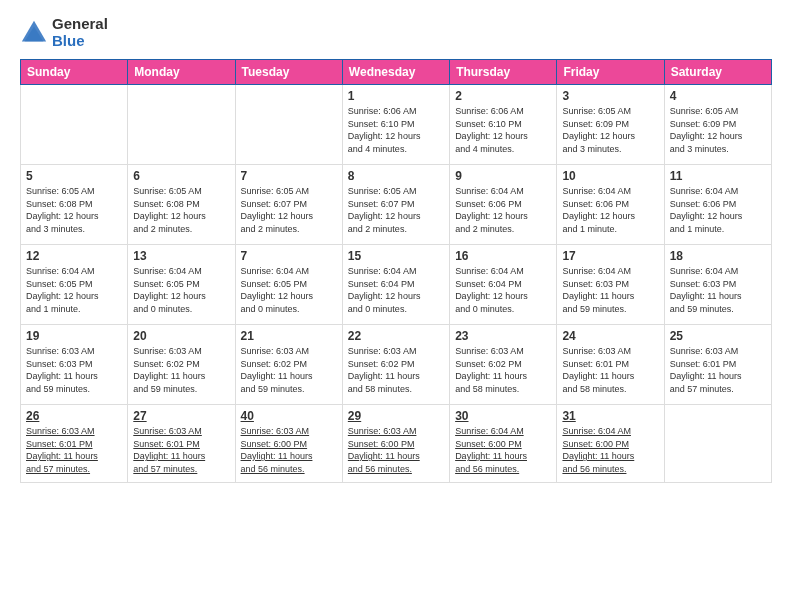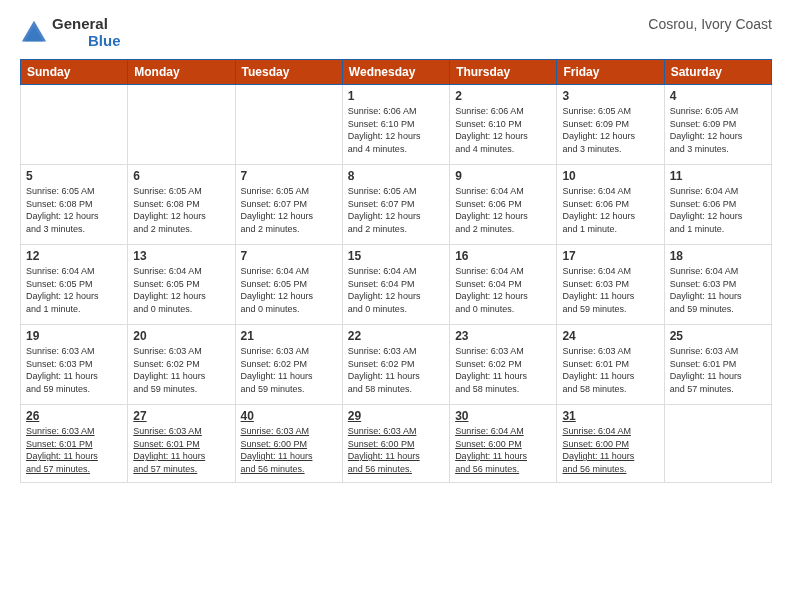--- a/index.html
+++ b/index.html
@@ -33,21 +33,20 @@
     }
     .logo-general {
       font-size: 15px;
       font-weight: bold;
       color: #333;
     }
     .logo-blue {
       font-size: 15px;
       font-weight: bold;
       color: #2a6fbe;
-      margin-left: 36px;
     }
     .logo-icon {
       width: 28px;
       height: 28px;
     }
     .title-block {
       text-align: right;
     }
     .month-title {
       font-size: 32px;
@@ -59,21 +58,21 @@
       font-size: 14px;
       color: #555;
     }
     .calendar {
       width: 100%;
       border-collapse: collapse;
       border: 1px solid #ccc;
       table-layout: fixed;
     }
     .calendar th {
-      background-color: #c2410c;
+      background-color: #ec4899;
       color: #fff;
       text-align: left;
       padding: 5px 6px;
       font-size: 12px;
       font-weight: bold;
       border: 1px solid #1e5fa8;
     }
     .calendar td {
       vertical-align: top;
       padding: 4px 5px;
@@ -112,21 +111,20 @@
       <svg class="logo-icon" viewBox="0 0 30 30" xmlns="http://www.w3.org/2000/svg">
         <polygon points="15,2 28,24 2,24" fill="#2a6fbe" opacity="0.85"></polygon>
         <polygon points="15,8 25,24 5,24" fill="#2a6fbe" opacity="0.5"></polygon>
       </svg>
       <div class="logo-text">
         <span class="logo-general">General</span>
         <span class="logo-blue">Blue</span>
       </div>
     </div>
     <div class="title-block">
-      <div class="location">Cosrou, Ivory Coast</div>
     </div>
   </div>
 
   <table class="calendar">
     <thead>
       <tr>
         <th>Sunday</th>
         <th>Monday</th>
         <th>Tuesday</th>
         <th>Wednesday</th>

